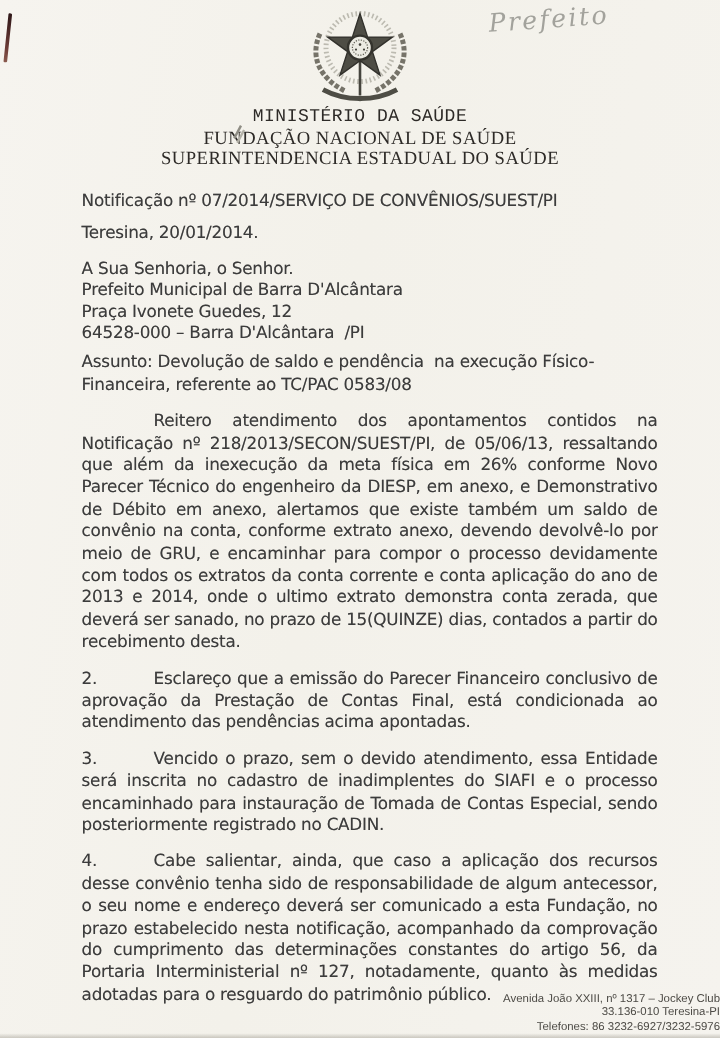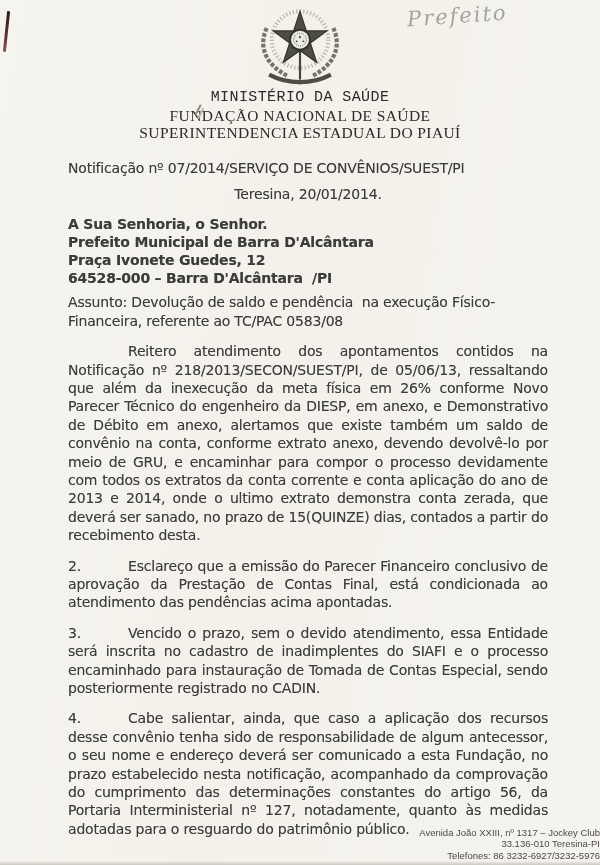--- a/index.html
+++ b/index.html
@@ -69,23 +69,23 @@
 
   
   .content {
     padding: 0 52px 0 68px;
     font-size: 14px;
     letter-spacing: -0.2px;
     line-height: 18.4px;
     text-shadow: 0 0 0.5px rgba(60,60,60,0.45);
   }
   .ref       { margin-top: 18px; }
-  .dateline  { margin-top: 8px; text-align: center; }
+  .dateline  { margin-top: 8px; text-align: left; }
   .addressee { margin-top: 12px; }
-  .addressee div { line-height: 18px; white-space: pre-wrap; font-weight: bold; }
+  .addressee div { line-height: 18px; white-space: pre-wrap; }
   .subject   { margin-top: 6px; max-width: 466px; white-space: pre-wrap; }
   .greeting  { margin-top: 11px; white-space: pre-wrap; }
   .para      { margin-top: 12px; text-align: justify; }
   .pnum      { display: inline-block; width: 60px; }
 
   
   .footer {
     position: absolute;
     bottom: 4px; left: 0; right: 0;
     text-align: right;
@@ -121,21 +121,21 @@
     <circle cx="60" cy="35" r="1.3" fill="#45443d"></circle>
     <circle cx="56" cy="40" r="1.1" fill="#45443d"></circle>
     <circle cx="64" cy="40" r="1.1" fill="#45443d"></circle>
 
     <path d="M23,80 C45,92 75,92 97,80" fill="none" stroke="#4e4d45" stroke-width="5"></path>
   </svg>
 
   <div class="org-block">
     <div class="org-line1">MINISTÉRIO DA SAÚDE</div>
     <div class="org-line2">FUNDAÇÃO NACIONAL DE SAÚDE</div>
-    <div class="org-line3">SUPERINTENDENCIA ESTADUAL DO PIAUÍ</div>
+    <div class="org-line3">SUPERINTENDENCIA ESTADUAL DO SAÚDE</div>
   </div>
 
   <div class="content">
     <div class="ref">Notificação nº 07/2014/SERVIÇO DE CONVÊNIOS/SUEST/PI</div>
     <div class="dateline">Teresina, 20/01/2014.</div>
 
     <div class="addressee">
       <div>A Sua Senhoria, o Senhor.</div>
       <div>Prefeito Municipal de Barra D'Alcântara</div>
       <div>Praça Ivonete Guedes, 12</div>

